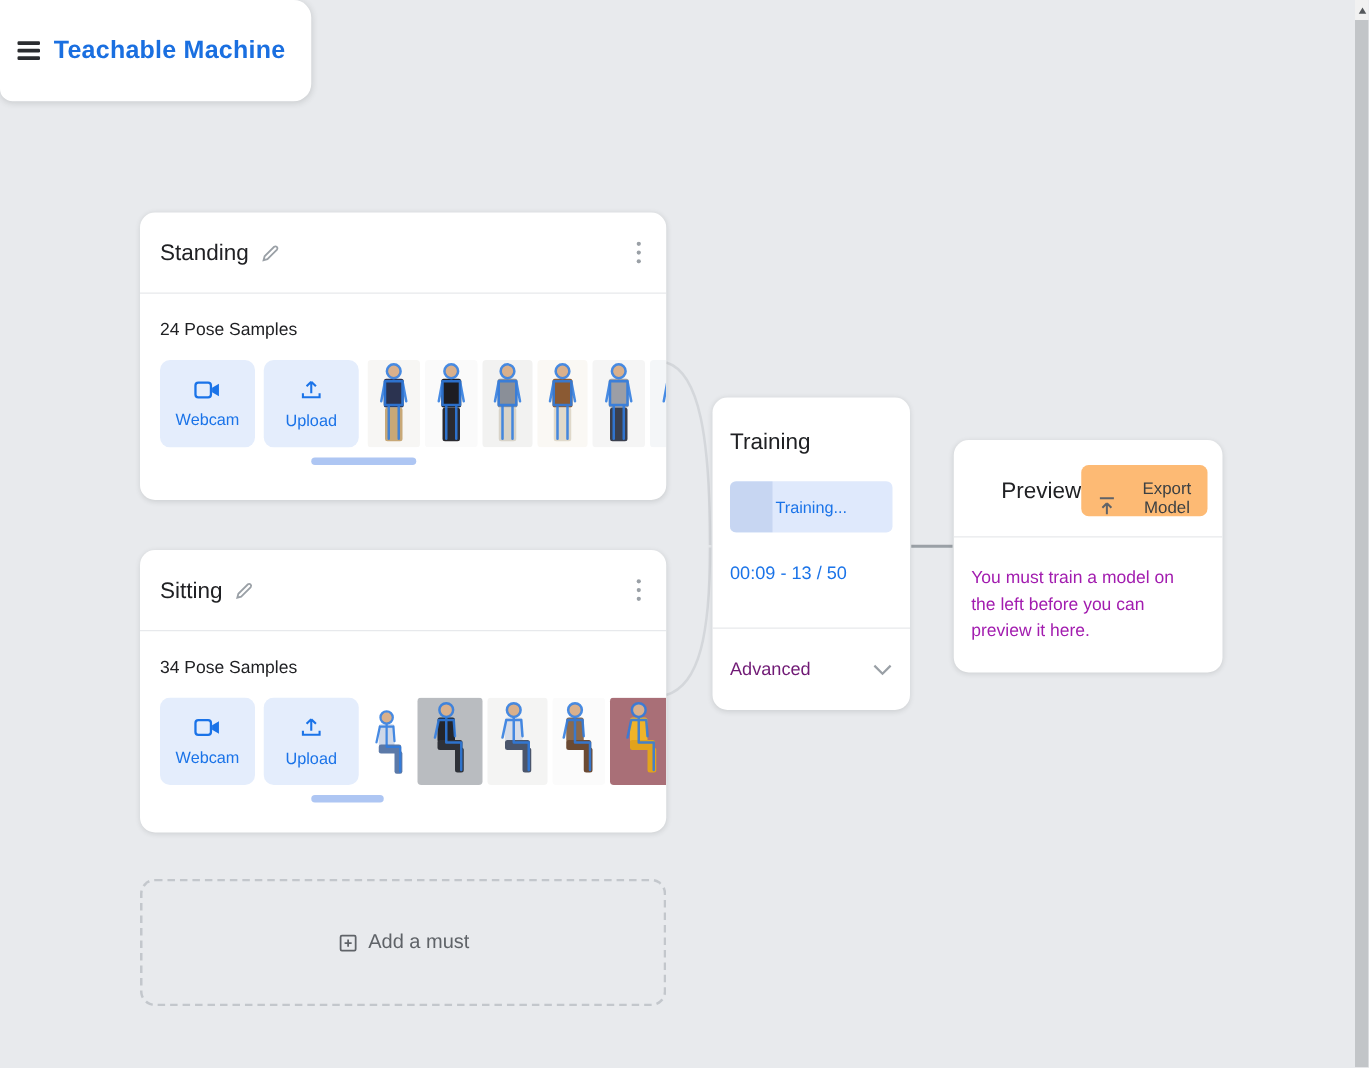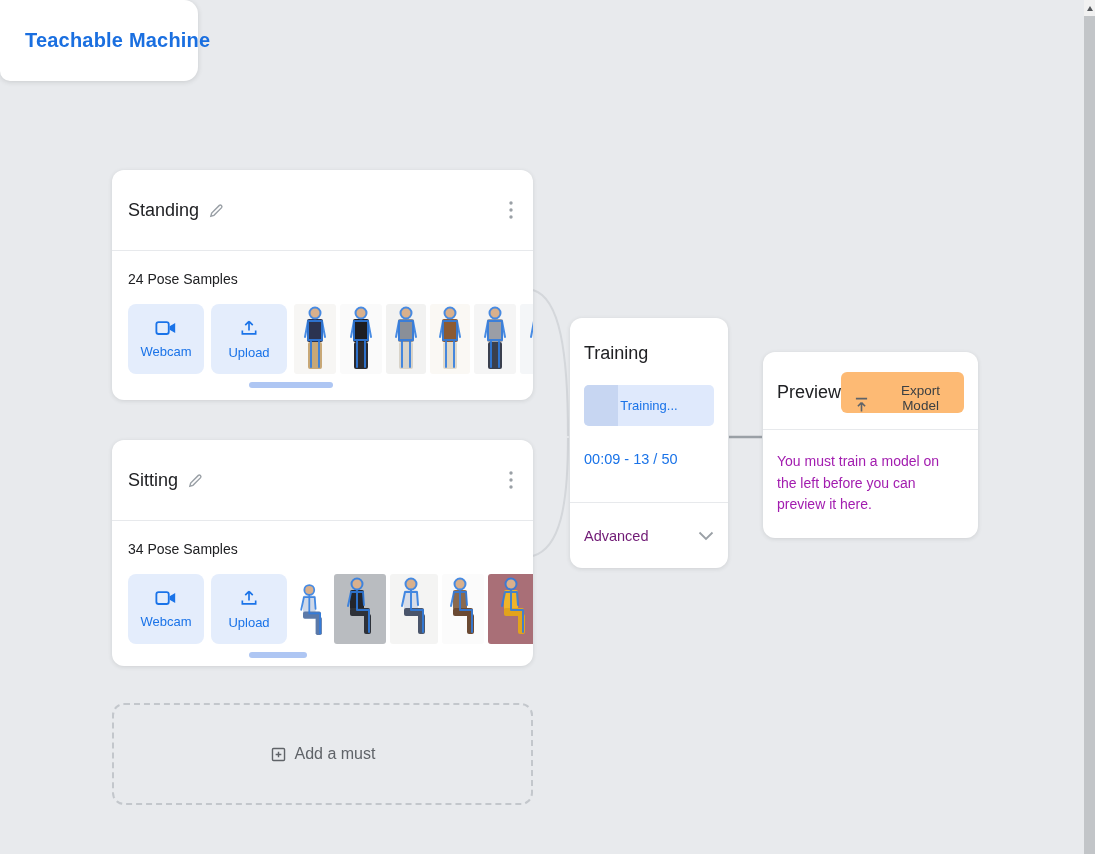--- a/index.html
+++ b/index.html
@@ -4,33 +4,33 @@
 <style>
   * { margin:0; padding:0; box-sizing:border-box; }
   html,body { width:1095px; height:854px; }
   body { font-family:"Liberation Sans", sans-serif; background:#e8eaed; overflow:hidden; }
   .stage { position:relative; width:1095px; height:854px; background:#e8eaed; overflow:hidden; }
 
   
   .connectors { position:absolute; inset:0; width:1095px; height:854px; }
 
   
-  .header-card { position:absolute; left:0; top:0; width:198px; height:81px;
+  .header-card { position:absolute; left:0; top:0; width:249px; height:81px;
     background:#fff; border-radius:0 14px 14px 10px; box-shadow:0 1px 5px rgba(60,64,67,.18);
     display:flex; align-items:center; padding:0 14px; gap:11px; }
   .hamburger { display:flex; flex-direction:column; gap:3.5px; width:18px; cursor:pointer; }
   .hamburger span { display:block; height:2.4px; background:#2a2c2f; border-radius:1px; }
   .logo-title { color:#1a6fe0; font-size:20px; font-weight:bold; letter-spacing:.2px; white-space:nowrap; }
 
   
   .class-card { position:absolute; left:112px; width:421px; background:#fff;
     border-radius:12px; box-shadow:0 1px 4px rgba(60,64,67,.15); overflow:hidden; }
   .card-standing { top:170px; height:230px; }
   .card-sitting  { top:440px; height:226px; }
-  .card-head { height:81px; display:flex; align-items:center; padding:12px 16px; border-bottom:1px solid #e7e9ec; }
+  .card-head { height:65px; display:flex; align-items:center; padding:12px 16px; border-bottom:1px solid #e7e9ec; }
   .card-title { font-size:18px; color:#202124; font-weight:500; }
   .pencil { margin-left:9px; display:inline-flex; cursor:pointer; }
   .dots { margin-left:auto; display:inline-flex; cursor:pointer; padding:4px; }
   .card-body { padding:20px 0 0 16px; }
   .samples-label { font-size:14px; color:#202124; }
   .strip { display:flex; gap:7px; margin-top:17px; height:70px; overflow:hidden; }
   .action-btn { width:76px; height:70px; border:none; border-radius:8px; background:#e4edfc;
     color:#1a73e8; font-family:inherit; font-size:13px; display:flex; flex-direction:column;
     align-items:center; justify-content:center; gap:7px; cursor:pointer; flex:0 0 auto; }
   .thumbs { display:flex; gap:4px; overflow:hidden; flex:1 1 auto; }
@@ -58,21 +58,21 @@
     justify-content:center; color:#1a73e8; font-size:13px; font-weight:400; }
   .training-status { margin-top:25px; color:#1a73e8; font-size:14.5px; font-weight:500; }
   .advanced-row { position:absolute; left:0; right:0; bottom:0; height:66px;
     border-top:1px solid #e7e9ec; display:flex; align-items:center; padding:0 14px;
     color:#701a75; font-size:14.5px; cursor:pointer; }
   .advanced-row .chev { margin-left:auto; display:inline-flex; }
 
   
   .preview-card { position:absolute; left:763px; top:352px; width:215px; height:186px;
     background:#fff; border-radius:12px; box-shadow:0 1px 4px rgba(60,64,67,.15); }
-  .preview-head { display:flex; align-items:center; padding:20px 14px 16px 14px; }
+  .preview-head { display:flex; align-items:center; padding:20px 14px 16px 14px;margin-left:24px; }
   .preview-title { font-size:18px; color:#202124; font-weight:500; }
   .export-btn { margin-left:auto; height:41px; border:none; border-radius:6px; background:#fdba74;
     color:#3c4043; font-family:inherit; font-size:13.5px; display:flex; align-items:flex-end;
     gap:21px; padding:0 13px; cursor:pointer; }
   .preview-divider { height:1px; background:#e7e9ec; }
   .preview-msg { padding:21px 16px 0 14px; color:#a21caf; font-size:14px; line-height:1.55; }
 
   
   .vscroll { position:absolute; right:0; top:0; width:11px; height:854px; background:#f1f1f1; }
   .varrow { position:absolute; top:3px; left:0; width:11px; height:11px; display:flex;

